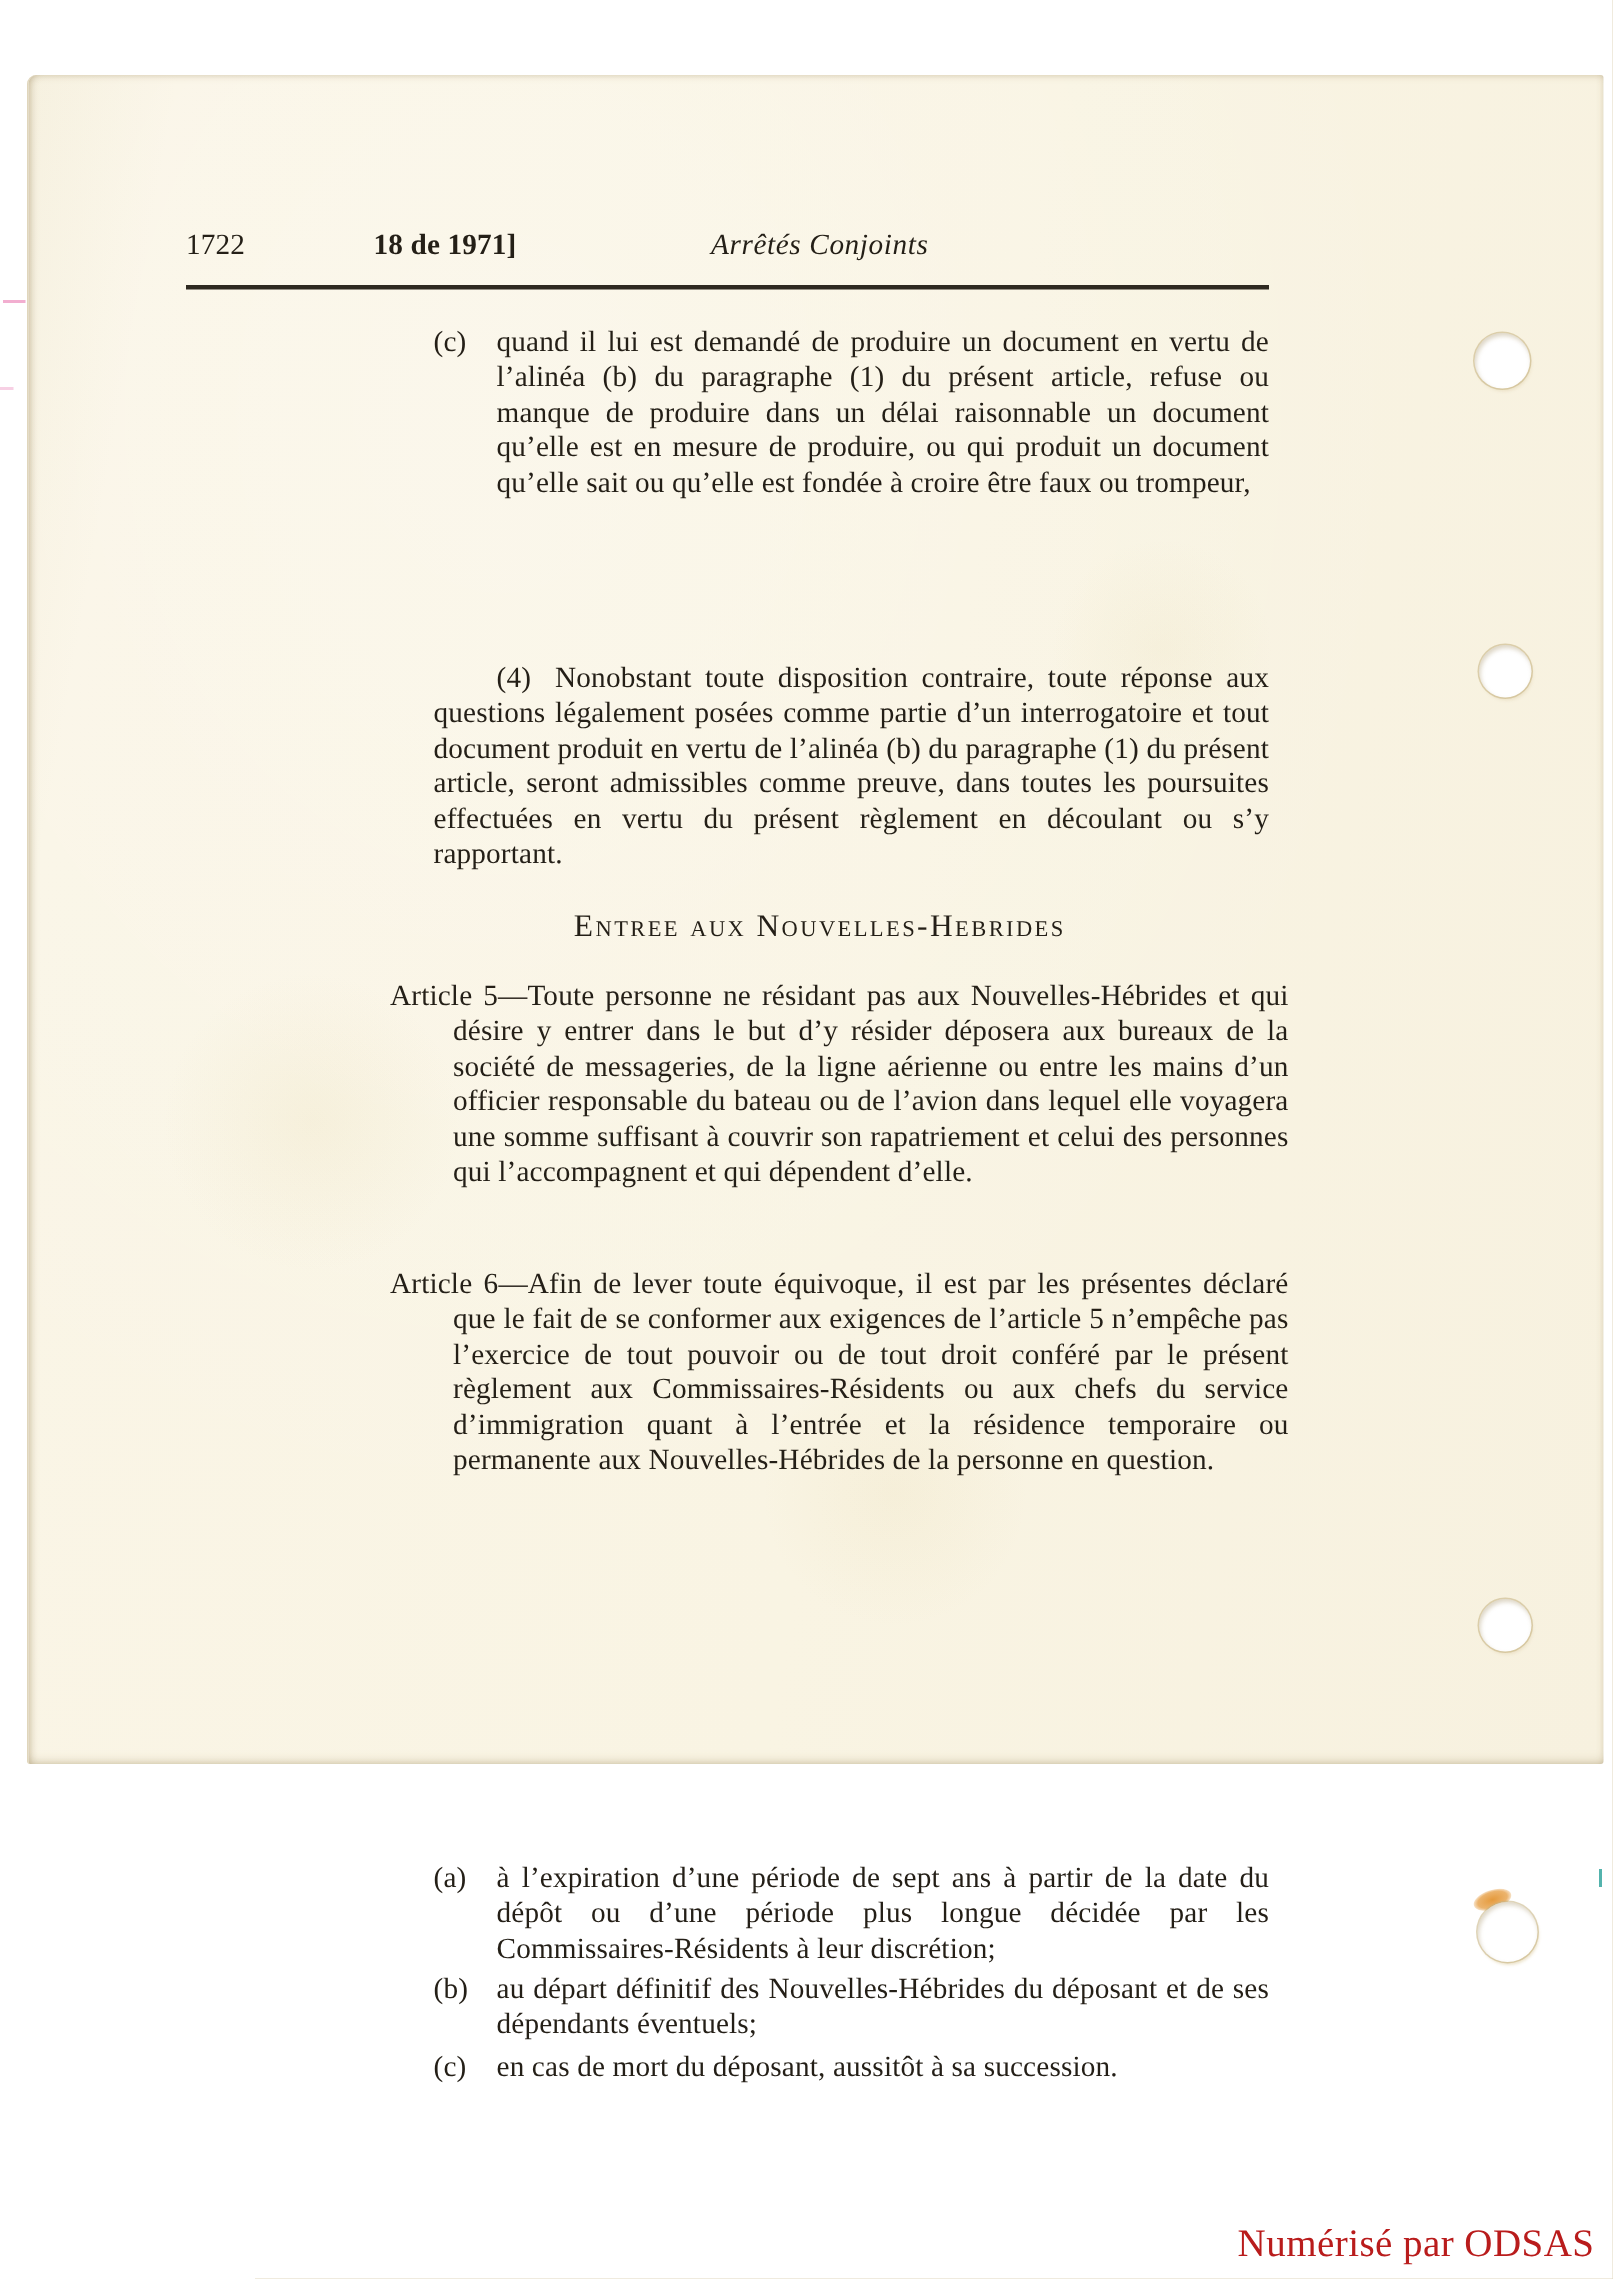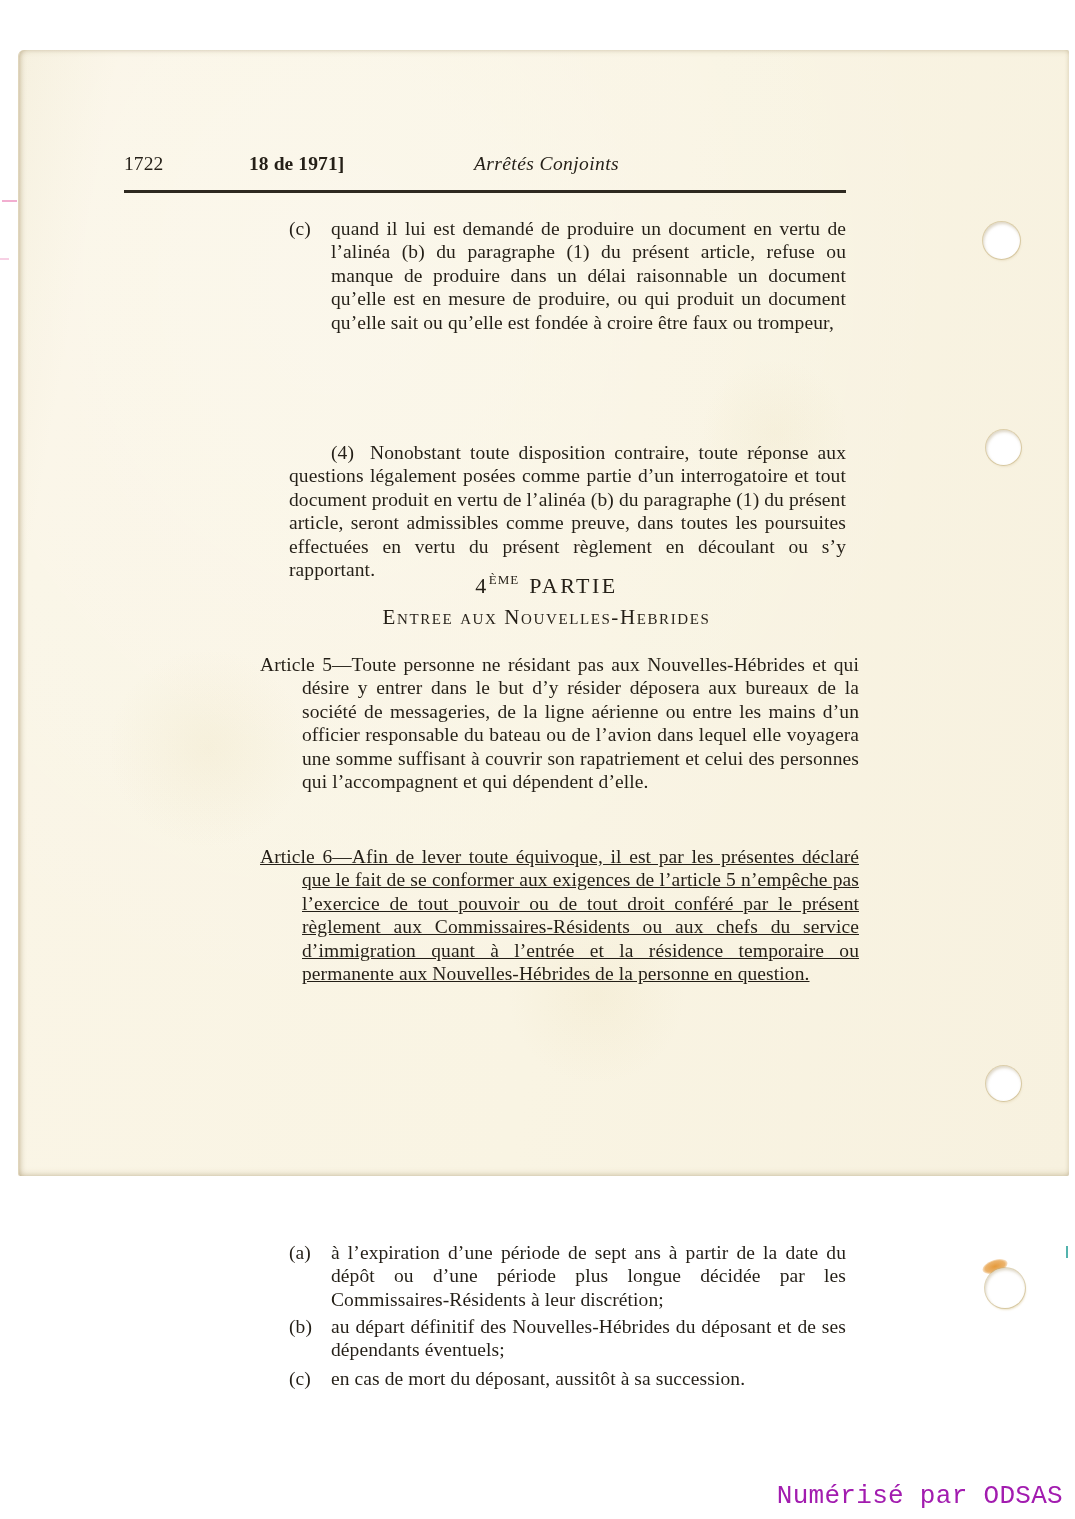--- a/index.html
+++ b/index.html
@@ -42,21 +42,21 @@
   .itemc{left:270px;top:167px;width:557px;display:flex;}
   .marker{flex:0 0 42px;}
   .li-text{flex:1;text-align:justify;}
   .sera{left:270px;top:313px;width:557px;}
   .para4{left:270px;top:348px;width:557px;text-indent:42px;}
   .para4 .p4-marker{margin-right:16px;}
   .part-head{left:228px;top:518px;width:599px;text-align:center;font-size:22px;letter-spacing:2.5px;}
   .part-head .ord{font-size:13px;vertical-align:9px;letter-spacing:1px;margin-right:10px;}
   .sect-head{left:228px;top:556px;width:599px;text-align:center;font-variant:small-caps;font-size:21px;letter-spacing:1.6px;}
   .article{left:228px;top:0;width:599px;padding-left:42px;text-indent:-42px;text-align:justify;box-sizing:border-box;margin-left:13px;}
-  .art5{top:603px;} .art6{top:795px;text-decoration:underline;} .art7{top:990px;} .art8{top:1113px;}
+  .art5{top:603px;} .art6{top:795px;} .art7{top:990px;} .art8{top:1113px;}
   .a8item{left:270px;width:557px;display:flex;}
   .it-a{top:1191px;} .it-b{top:1265px;} .it-c{top:1317px;}
   
   .hole{
     position:absolute;border-radius:50%;background:#ffffff;
     box-shadow:0 0 0 1px rgba(196,176,126,0.55), inset 1px 2px 3px rgba(160,140,95,0.35), 1px 2px 2px rgba(235,225,198,0.9);
   }
   .hole1{left:964px;top:172px;width:37px;height:37px;}
   .hole2{left:967px;top:380px;width:35px;height:35px;}
   .hole3{left:967px;top:1016px;width:35px;height:35px;}
@@ -68,22 +68,22 @@
   }
   
   .art-line{position:absolute;pointer-events:none;}
   .pink1{left:2px;top:200px;width:15px;height:2px;background:rgba(240,160,200,0.85);}
   .pink2{left:0;top:258px;width:9px;height:2px;background:rgba(240,170,205,0.55);}
   .pink3{left:845px;top:255px;width:92px;height:1px;background:rgba(225,150,185,0.55);}
   .teal1{left:1066px;top:1246px;width:2px;height:12px;background:rgba(40,160,152,0.8);}
   
   .credit{
     position:absolute;right:12px;top:1481px;
-    font-family:Liberation Mono, monospace;
-    font-size:26px;color:#a21caf;letter-spacing:0.3px;
+    font-family:Liberation Serif, serif;
+    font-size:26px;color:#b91c1c;letter-spacing:0.3px;
   }
 </style>
 </head>
 <body>
 
 <div class="art-line pink1"></div>
 <div class="art-line pink2"></div>
 <div class="art-line pink3"></div>
 <div class="art-line teal1"></div>
 
@@ -97,23 +97,20 @@
   <div class="blk itemc">
     <span class="marker">(c)</span>
     <div class="li-text">quand il lui est demandé de produire un document en vertu de l’alinéa (b) du paragraphe (1) du présent article, refuse ou manque de produire dans un délai raisonnable un document qu’elle est en mesure de produire, ou qui produit un document qu’elle sait ou qu’elle est fondée à croire être faux ou trompeur,</div>
   </div>
 
 
   <div class="blk para4 just">
     <span class="p4-marker">(4)</span><span>Nonobstant toute disposition contraire, toute réponse aux questions légalement posées comme partie d’un interrogatoire et tout document produit en vertu de l’alinéa (b) du paragraphe (1) du présent article, seront admissibles comme preuve, dans toutes les poursuites effectuées en vertu du présent règlement en découlant ou s’y rapportant.</span>
   </div>
 
-  <div class="blk part-head">
-    <span>4</span><span class="ord">ÈME</span><span>PARTIE</span>
-  </div>
 
   <div class="blk sect-head">Entree aux Nouvelles-Hebrides</div>
 
   <div class="blk article art5">Article 5—Toute personne ne résidant pas aux Nouvelles-Hébrides et qui désire y entrer dans le but d’y résider déposera aux bureaux de la société de messageries, de la ligne aérienne ou entre les mains d’un officier responsable du bateau ou de l’avion dans lequel elle voyagera une somme suffisant à couvrir son rapatriement et celui des personnes qui l’accompagnent et qui dépendent d’elle.</div>
   <div class="blk article art6">Article 6—Afin de lever toute équivoque, il est par les présentes déclaré que le fait de se conformer aux exigences de l’article 5 n’empêche pas l’exercice de tout pouvoir ou de tout droit conféré par le présent règlement aux Commissaires-Résidents ou aux chefs du service d’immigration quant à l’entrée et la résidence temporaire ou permanente aux Nouvelles-Hébrides de la personne en question.</div>
 
   <div class="blk a8item it-a">
     <span class="marker">(a)</span>
     <div class="li-text">à l’expiration d’une période de sept ans à partir de la date du dépôt ou d’une période plus longue décidée par les Commissaires-Résidents à leur discrétion;</div>
   </div>

